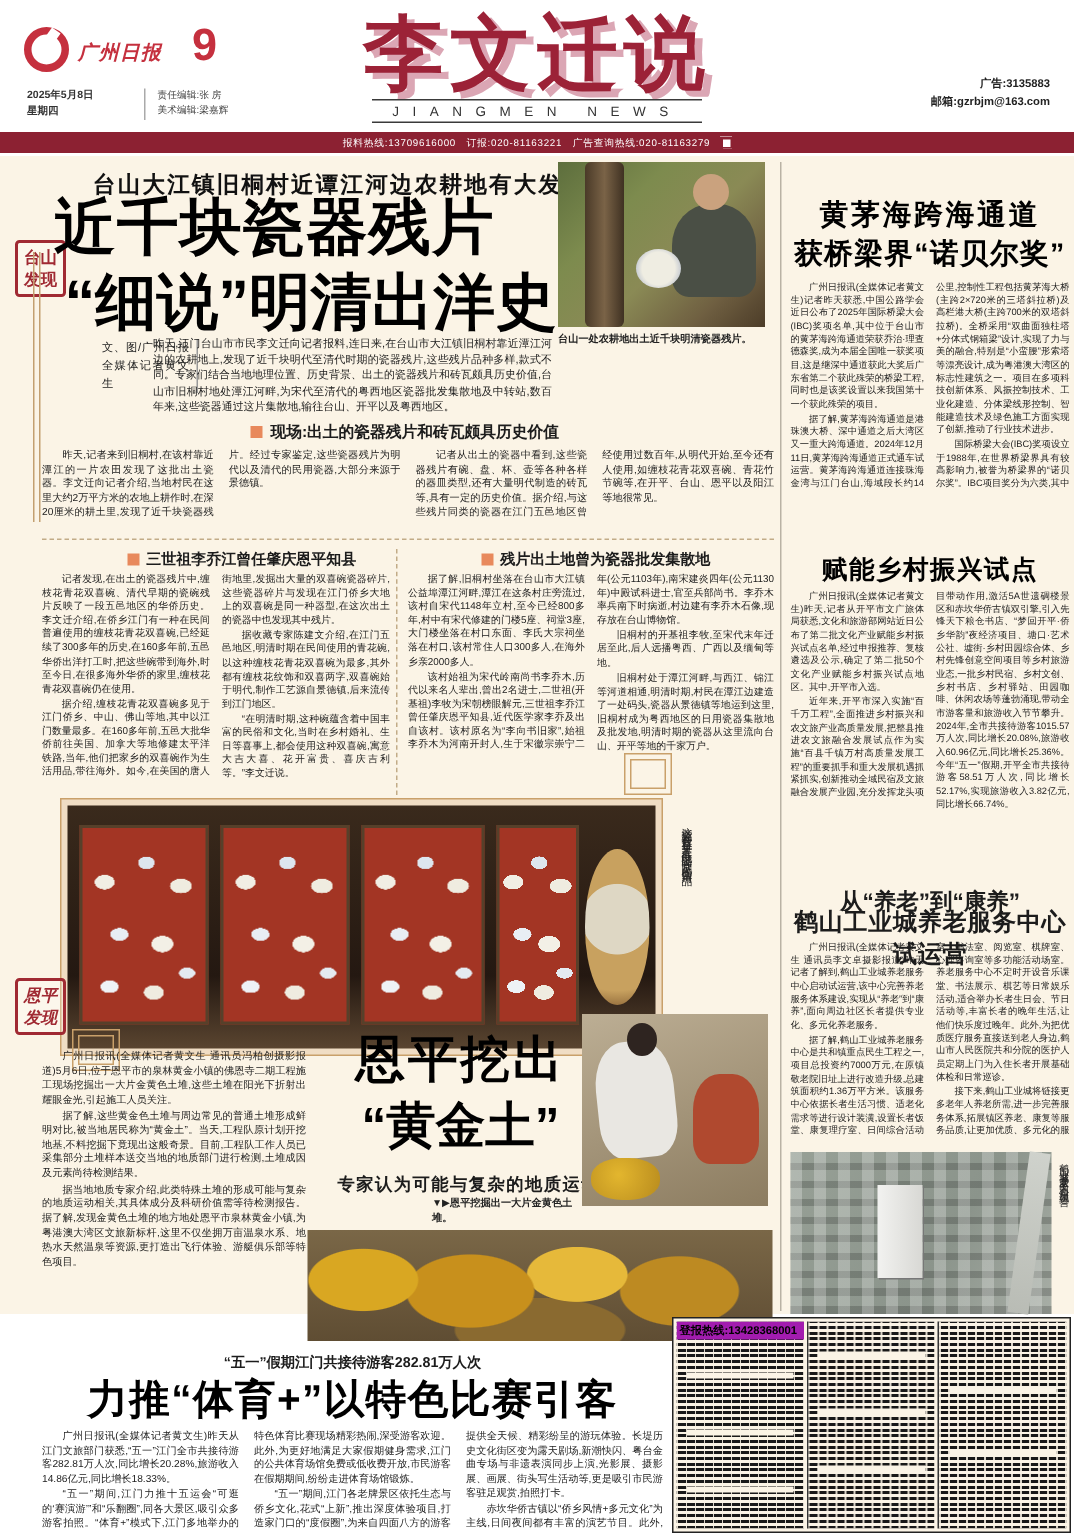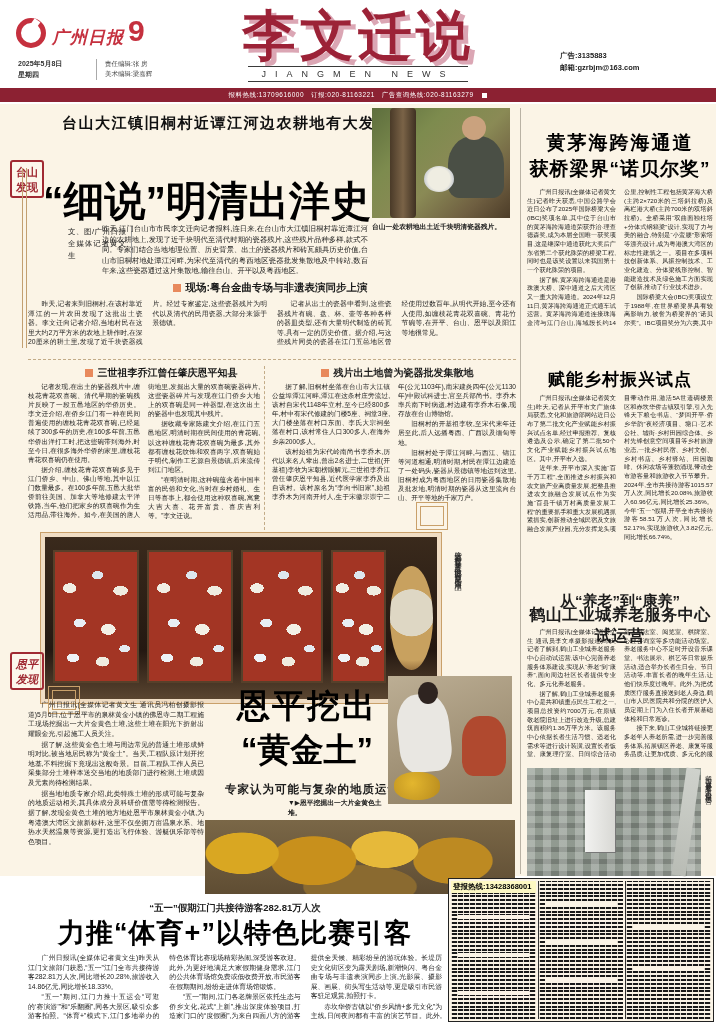--- a/index.html
+++ b/index.html
@@ -7,29 +7,29 @@
         font-family:"Liberation Sans","DejaVu Sans",sans-serif;color:#1c1c1c;overflow:hidden;}
   .abs{position:absolute;}
   .j{text-align:justify;}
   .para{margin:0 0 1px 0;text-indent:2em;}
   .clip{overflow:hidden;}
 
   
   .logo-icon{left:16px;top:18px;width:30px;height:30px;border:5px solid #c5303e;border-radius:50%;box-sizing:border-box;}
   .logo-icon:after{content:"";position:absolute;left:9px;top:-4px;width:7px;height:14px;background:#fff;transform:rotate(35deg);}
   .logo-text{left:52px;top:26px;font-family:"Liberation Serif",serif;font-style:italic;font-weight:bold;
-             font-size:17px;color:#c5303e;letter-spacing:1px;}
+             font-size:13px;color:#c5303e;letter-spacing:1px;}
   .page-num{left:128px;top:14px;font-size:30px;font-weight:bold;color:#c5303e;}
   .date-block{left:18px;top:59px;font-size:7px;font-weight:bold;color:#333;line-height:1.5;}
   .editors{left:96px;top:59px;font-size:6.5px;color:#444;line-height:1.6;border-left:1px solid #aaa;padding-left:8px;}
   .masthead{left:226px;top:0px;width:264px;text-align:center;font-family:"Liberation Serif",serif;
             font-weight:bold;font-size:54px;letter-spacing:4px;color:#9c2237;text-shadow:5px 4px 0 #dba6b4;}
   .mast-sub{left:248px;top:66px;width:220px;border-top:1.5px solid #3a3a3a;border-bottom:1px solid #3a3a3a;
             text-align:center;font-size:9px;letter-spacing:9px;color:#333;padding:2px 0;}
-  .contact{left:560px;top:50px;width:140px;font-size:7.5px;font-weight:bold;color:#222;line-height:1.6;}
+  .contact{left:560px;top:50px;width:140px;text-align:right;font-size:7.5px;font-weight:bold;color:#222;line-height:1.6;}
   .redbar{left:0;top:88px;width:716px;height:14px;background:#8c2132;display:flex;align-items:center;justify-content:center;gap:6px;}
   .redbar .t{color:#fff;font-size:6.5px;letter-spacing:.5px;}
   .qr{width:8px;height:8px;background:#fff;box-shadow:inset 0 0 0 1px #8c2132, inset 2px 2px 0 #8c2132;}
 
   .cream{left:0;top:104px;width:716px;height:772px;background:#fbf4e6;}
   .vsep{left:520px;top:108px;height:766px;width:0;border-left:1px solid #b9b2a4;}
 
   
   .seal{width:34px;height:38px;border:2px solid #a02a33;border-radius:3px;color:#a02a33;
         font-weight:bold;font-size:11px;line-height:1.4;text-align:center;padding-top:3px;box-sizing:border-box;background:rgba(255,255,255,.25);}
@@ -137,21 +137,21 @@
   .btm-body{left:28px;top:953px;width:414px;height:71px;column-count:3;column-gap:10px;font-size:6.8px;line-height:1.4;}
 
   .classifieds{left:448px;top:878px;width:266px;height:144px;border:1px solid #222;background:#fbf4e6;box-sizing:border-box;padding:2px;display:flex;gap:2px;}
   .dcol{flex:1;position:relative;overflow:hidden;border-left:1px solid #333;}
   .dcol:first-child{border-left:none;}
   .dtex{position:absolute;inset:0;
     background:
       repeating-linear-gradient(90deg,rgba(251,244,230,.85) 0 1px,transparent 1px 6px),
       repeating-linear-gradient(0deg,#191919 0 2px,#fbf4e6 2px 3.8px);}
   .dgap{position:absolute;left:8%;width:84%;height:4px;background:#fbf4e6;}
-  .hotline{position:relative;z-index:2;font-size:7.5px;font-weight:bold;background:#fef9c3;color:#000;padding:1px 2px;}
+  .hotline{position:relative;z-index:2;font-size:7.5px;font-weight:bold;background:#a21caf;color:#000;padding:1px 2px;}
 </style>
 </head>
 <body>
 
 <div class="page">
 
   <div class="abs logo-icon"></div>
   <div class="abs logo-text">广州日报</div>
   <div class="abs page-num">9</div>
   <div class="abs date-block">
@@ -176,36 +176,37 @@
   <div class="abs cream"></div>
   <div class="abs vsep"></div>
 
   <div class="abs seal" style="left:10px;top:120px;margin-top:40px;">
     <div>台山</div>
     <div>发现</div>
   </div>
   <div class="abs vline2" style="left:22px;top:168px;height:180px;"></div>
 
   <div class="abs kicker t-kicker">台山大江镇旧桐村近谭江河边农耕地有大发现</div>
+  <div class="abs t-h1">近千块瓷器残片</div>
   <div class="abs t-h2">“细说”明清出洋史</div>
 
   <div class="abs photo1">
     <div class="p1-trunk"></div>
     <div class="p1-shirt"></div>
     <div class="p1-head"></div>
     <div class="p1-plate"></div>
   </div>
   <div class="abs cap cap1 j">台山一处农耕地出土近千块明清瓷器残片。</div>
 
   <div class="abs byline j">文、图/广州日报全媒体记者黄文生</div>
   <div class="abs lead j clip">昨天,江门台山市市民李文迁向记者报料,连日来,在台山市大江镇旧桐村靠近潭江河边的农耕地上,发现了近千块明代至清代时期的瓷器残片,这些残片品种多样,款式不同。专家们结合当地地理位置、历史背景、出土的瓷器残片和砖瓦颇具历史价值,台山市旧桐村地处潭江河畔,为宋代至清代的粤西地区瓷器批发集散地及中转站,数百年来,这些瓷器通过这片集散地,输往台山、开平以及粤西地区。</div>
 
   <div class="abs s-head s1-head">
     <span class="sq"></span>
-    <span>现场:粤台金曲专场与非遗表演同步上演</span>
+    <span>现场:出土的瓷器残片和砖瓦颇具历史价值</span>
   </div>
   <div class="abs s1-body j clip">
       <p class="para">昨天,记者来到旧桐村,在该村靠近潭江的一片农田发现了这批出土瓷器。李文迁向记者介绍,当地村民在这里大约2万平方米的农地上耕作时,在深20厘米的耕土里,发现了近千块瓷器残片。经过专家鉴定,这些瓷器残片为明代以及清代的民用瓷器,大部分来源于景德镇。</p>
       <p class="para">记者从出土的瓷器中看到,这些瓷器残片有碗、盘、杯、壶等各种各样的器皿类型,还有大量明代制造的砖瓦等,具有一定的历史价值。据介绍,与这些残片同类的瓷器在江门五邑地区曾经使用过数百年,从明代开始,至今还有人使用,如缠枝花青花双喜碗、青花竹节碗等,在开平、台山、恩平以及阳江等地很常见。</p>
     </div>
 
   <div class="abs dash-h" style="left:28px;top:359px;width:488px;"></div>
 
   <div class="abs s-head sub2">
     <span class="sq"></span>

